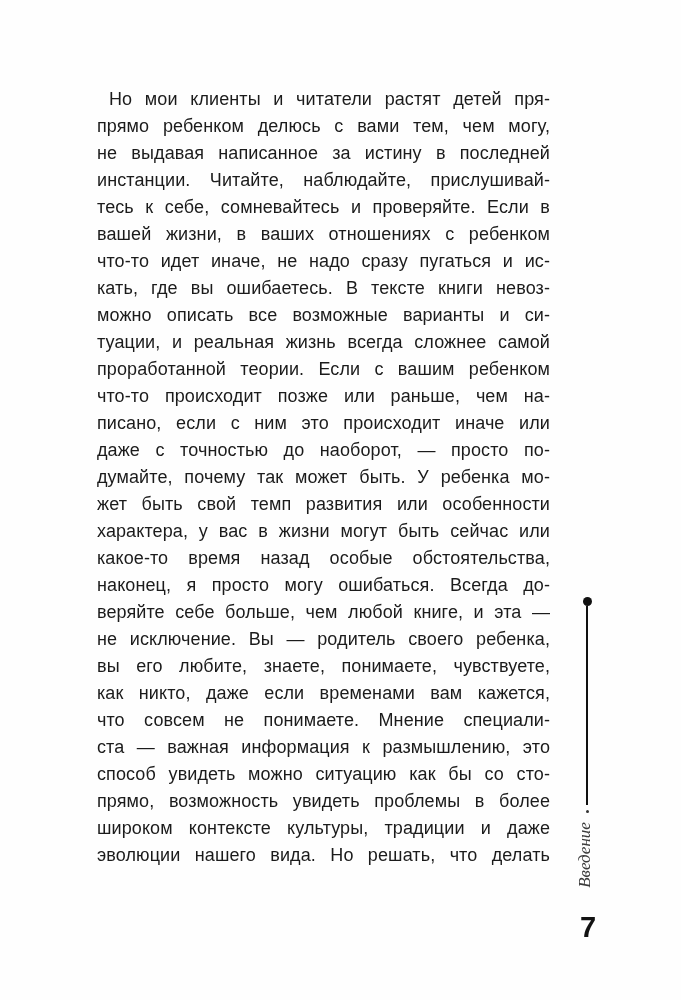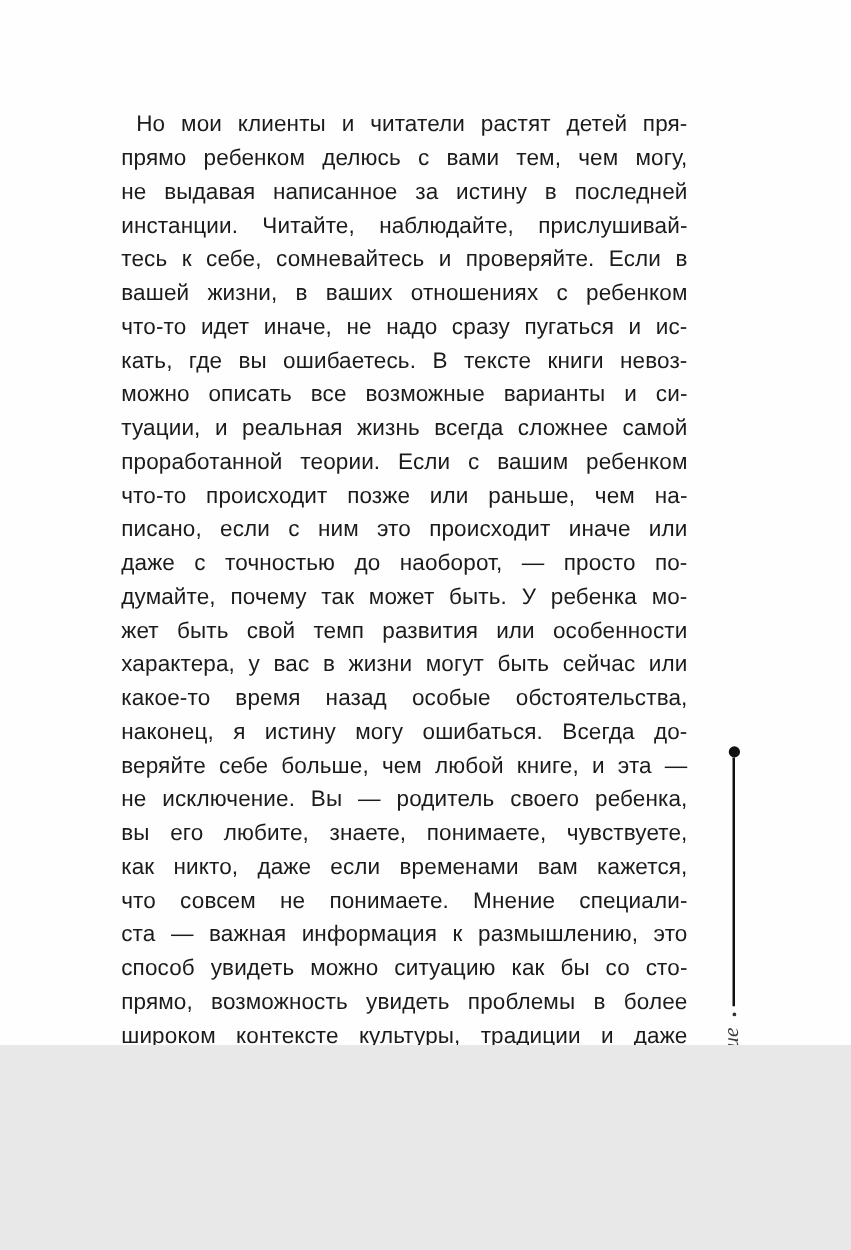--- a/index.html
+++ b/index.html
@@ -3,21 +3,21 @@
 <meta charset="utf-8">
 <style>
   html, body {
     margin: 0;
     padding: 0;
     background: #e8e8e8;
   }
   .page {
     position: relative;
     width: 681px;
-    height: 836px;
+    height: 1000px;
     margin: 0 auto;
     background: #fefefe;
     overflow: hidden;
     font-family: "Liberation Sans", sans-serif;
   }
   .text-block {
     position: absolute;
     left: 97px;
     top: 86px;
     width: 453px;
@@ -101,30 +101,31 @@
       <div class="line">можно описать все возможные варианты и си-</div>
       <div class="line">туации, и реальная жизнь всегда сложнее самой</div>
       <div class="line">проработанной теории. Если с вашим ребенком</div>
       <div class="line">что-то происходит позже или раньше, чем на-</div>
       <div class="line">писано, если с ним это происходит иначе или</div>
       <div class="line">даже с точностью до наоборот, — просто по-</div>
       <div class="line">думайте, почему так может быть. У ребенка мо-</div>
       <div class="line">жет быть свой темп развития или особенности</div>
       <div class="line">характера, у вас в жизни могут быть сейчас или</div>
       <div class="line">какое-то время назад особые обстоятельства,</div>
-      <div class="line">наконец, я истину могу ошибаться. Всегда до-</div>
+      <div class="line">наконец, я просто могу ошибаться. Всегда до-</div>
       <div class="line">веряйте себе больше, чем любой книге, и эта —</div>
       <div class="line">не исключение. Вы — родитель своего ребенка,</div>
       <div class="line">вы его любите, знаете, понимаете, чувствуете,</div>
       <div class="line">как никто, даже если временами вам кажется,</div>
       <div class="line">что совсем не понимаете. Мнение специали-</div>
       <div class="line">ста — важная информация к размышлению, это</div>
       <div class="line">способ увидеть можно ситуацию как бы со сто-</div>
       <div class="line">прямо, возможность увидеть проблемы в более</div>
       <div class="line">широком контексте культуры, традиции и даже</div>
+      <div class="line">эволюции нашего вида. Но решать, что делать</div>
     </div>
 
   <div class="side-rule-dot"></div>
 
   <div class="side-rule"></div>
 
   <div class="side-rule-tick"></div>
 
   <div class="side-label">Введение</div>
 

